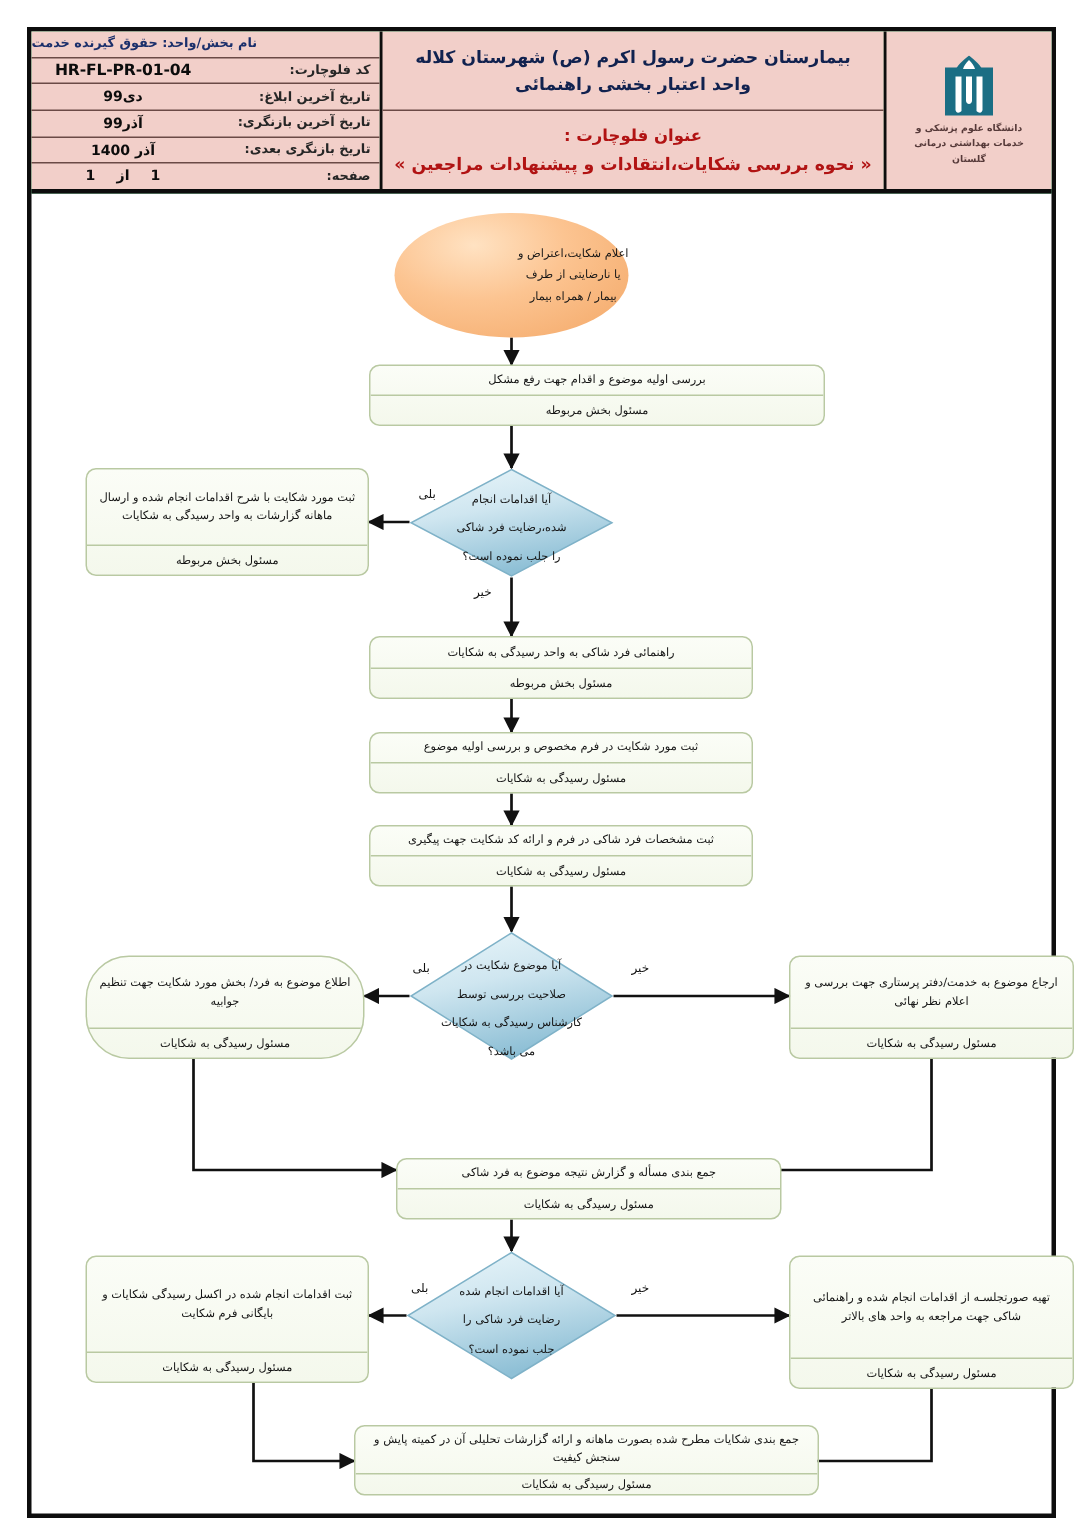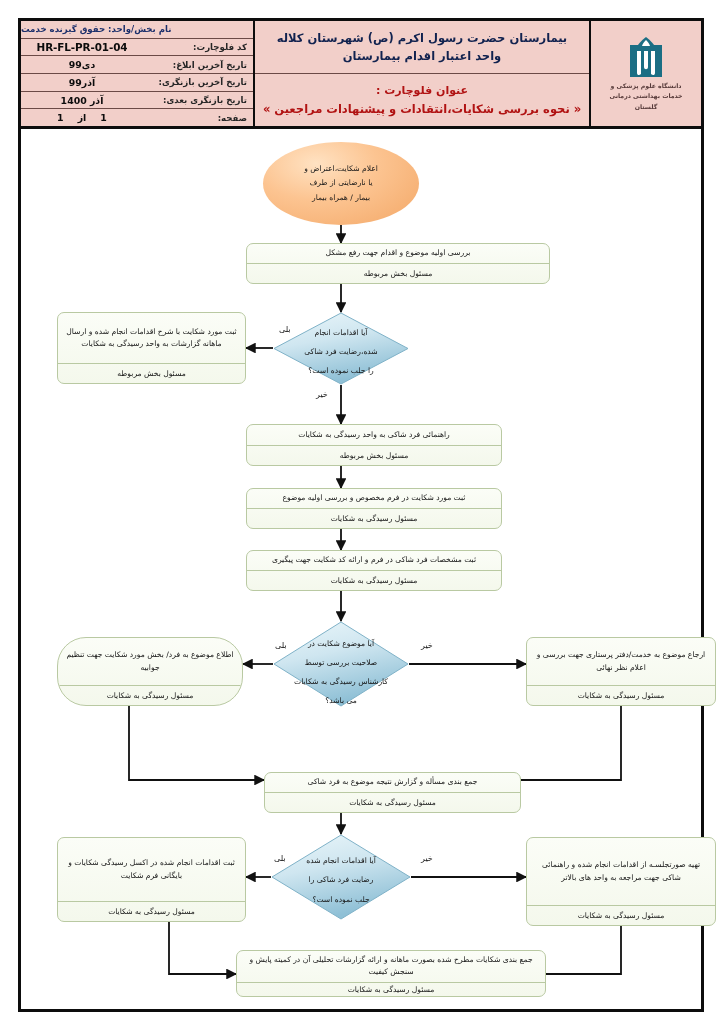--- a/index.html
+++ b/index.html
@@ -70,21 +70,21 @@
   .pbox .pb-main{flex:1;display:flex;align-items:center;justify-content:center;
         text-align:center;padding:3px 7px;border-bottom:1px solid #b9c9a2;}
   .pbox .pb-role{height:19px;display:flex;align-items:center;
         justify-content:center;text-align:center;}
   .pb-main span{font-size:7.6px;line-height:1.62;color:#141414;}
   .pb-role span{font-size:7.6px;line-height:1.5;color:#141414;}
 
   
   .oval{border-radius:50%;
         background:radial-gradient(ellipse at 34% 26%,#ffe2c2 0%,#fcc491 42%,#f3a766 100%);
-        display:flex;align-items:center;justify-content:center;text-align:center;}
+        display:flex;align-items:center;justify-content:flex-start;text-align:center;}
   .oval span{font-size:7.6px;line-height:1.85;color:#171717;}
 
   
   .diamond{display:flex;align-items:center;justify-content:center;}
   .dia-shape{position:absolute;left:0;top:0;width:100%;height:100%;}
   .dia-label{position:relative;text-align:center;z-index:2;padding:0 8px;}
   .dia-label span{font-size:7.6px;line-height:1.72;color:#141414;}
 
   
   .blabel{position:absolute;font-size:8px;color:#111;white-space:nowrap;}
@@ -109,21 +109,21 @@
       <div id="logo-text">
         <div>دانشگاه علوم پزشکی و</div>
         <div>خدمات بهداشتی درمانی</div>
         <div>گلستان</div>
       </div>
     </div>
 
     <div id="title-block" class="hdr-cell">
       <div id="title-top">
         <div class="t-line">بیمارستان حضرت رسول اکرم (ص) شهرستان کلاله</div>
-        <div class="t-line">واحد اعتبار اقدام بیمارستان</div>
+        <div class="t-line">واحد اعتبار بخشی راهنمائی</div>
       </div>
       <div id="title-bottom">
         <div id="doc-label">عنوان فلوچارت :</div>
         <div id="doc-title">« نحوه بررسی شکایات،انتقادات و پیشنهادات مراجعین »</div>
       </div>
     </div>
 
     <div id="info-block" class="hdr-cell">
       <div class="info-row" id="unit-row">
         <div class="info-key">نام بخش/واحد: حقوق گیرنده خدمت</div>

